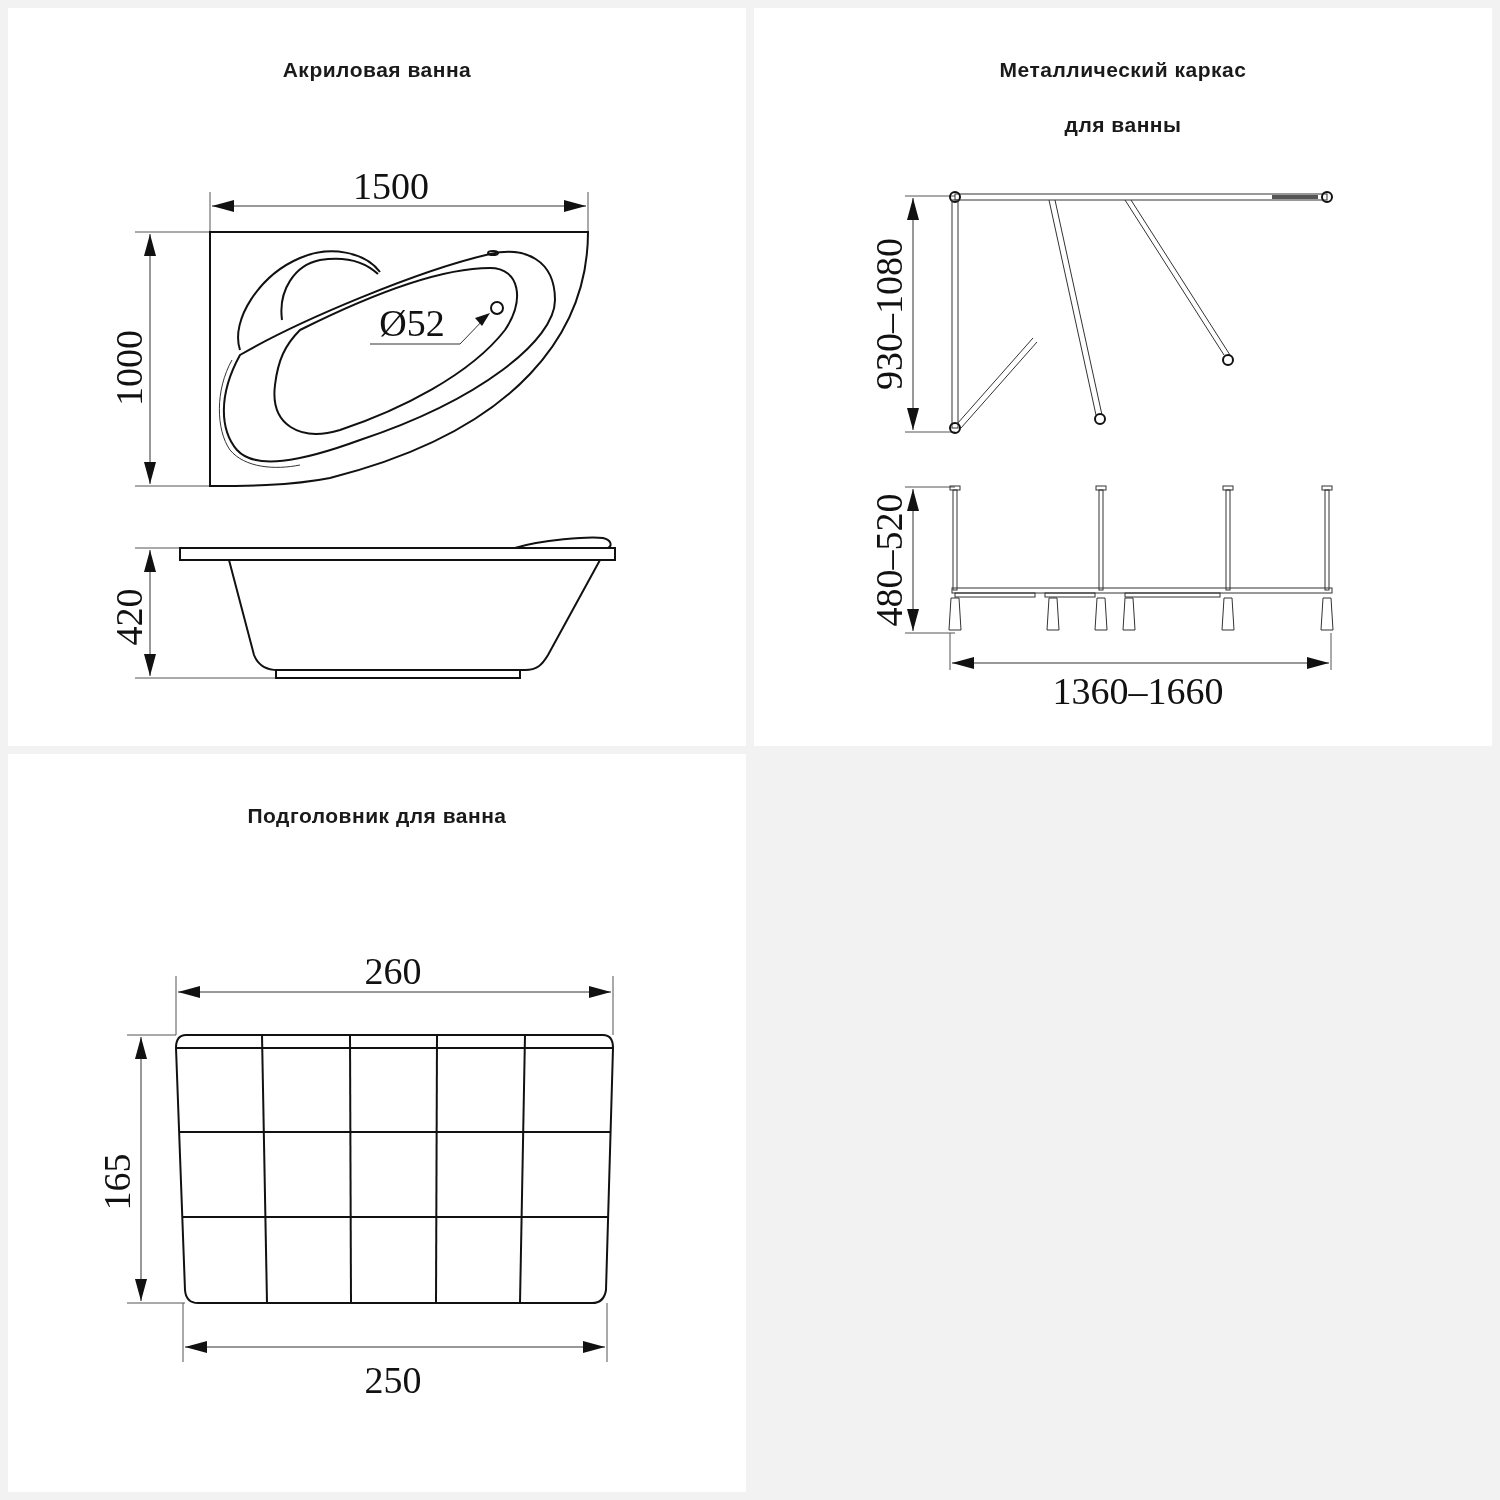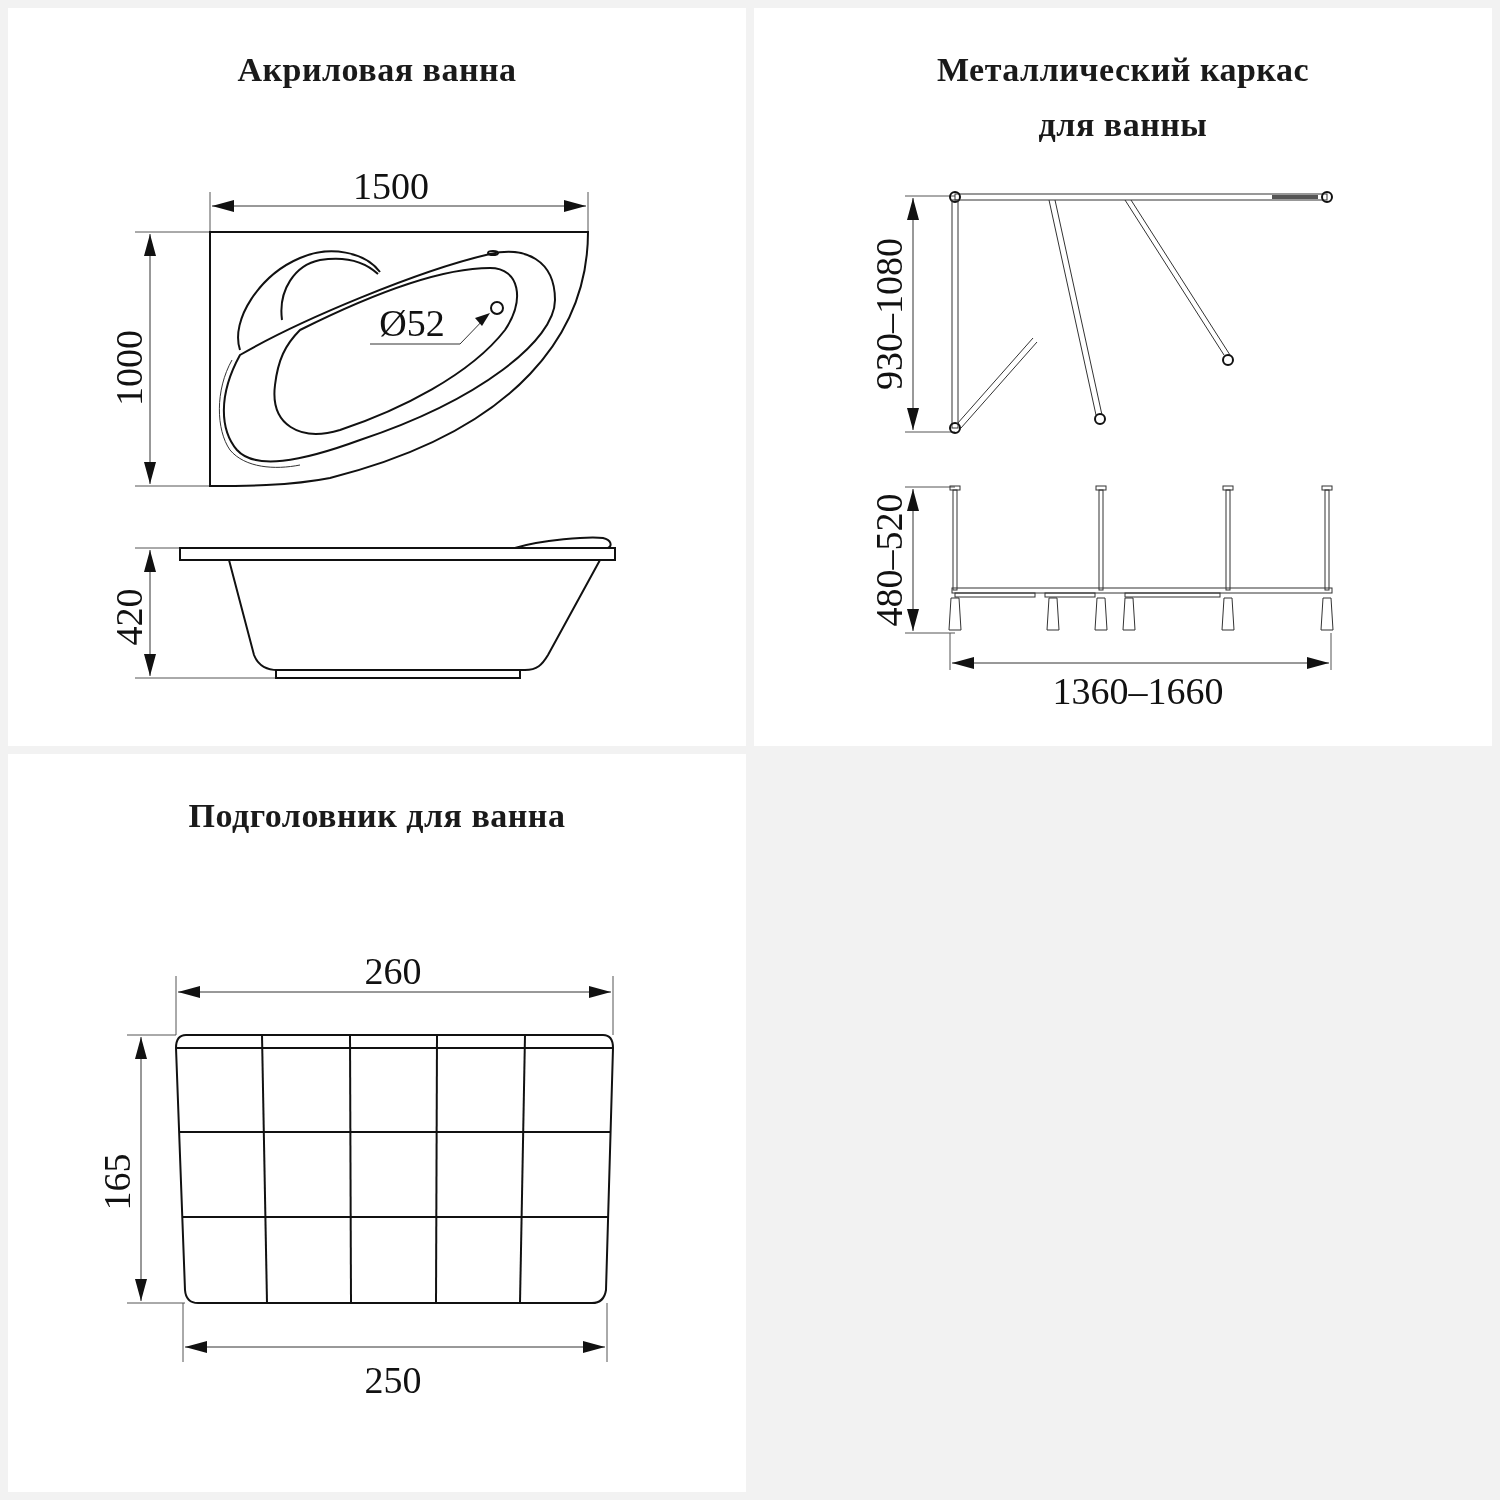--- a/index.html
+++ b/index.html
@@ -1,18 +1,18 @@
 <!DOCTYPE html>
 <html><head>
 <meta charset="utf-8">
 <style>
   html, body { margin:0; padding:0; }
   body { width:1500px; height:1500px; background:#f2f2f2; position:relative; overflow:hidden; font-family:"DejaVu Sans", sans-serif; }
   .panel { position:absolute; background:#ffffff; }
-  .title { position:absolute; left:0; right:0; text-align:center; font-family:Liberation Serif, serif; font-weight:bold; font-size:34px; color:#1a1a1a; line-height:54px; letter-spacing:0.5px; }
+  .title { position:absolute; left:0; right:0; text-align:center; font-family:Liberation Sans, sans-serif; font-weight:bold; font-size:21px; color:#1a1a1a; line-height:54px; letter-spacing:0.5px; }
   svg { position:absolute; left:0; top:0; }
   .dim { font-family:"Liberation Serif", "DejaVu Serif", serif; font-size:38px; fill:#111; }
   .ln { stroke:#111; fill:none; stroke-width:2; }
   .thin { stroke:#333; fill:none; stroke-width:1; }
   .ext { stroke:#555; stroke-width:1; fill:none; }
 </style>
 </head>
 <body>
 
 <div class="panel" style="left:8px; top:8px; width:738px; height:738px;">

